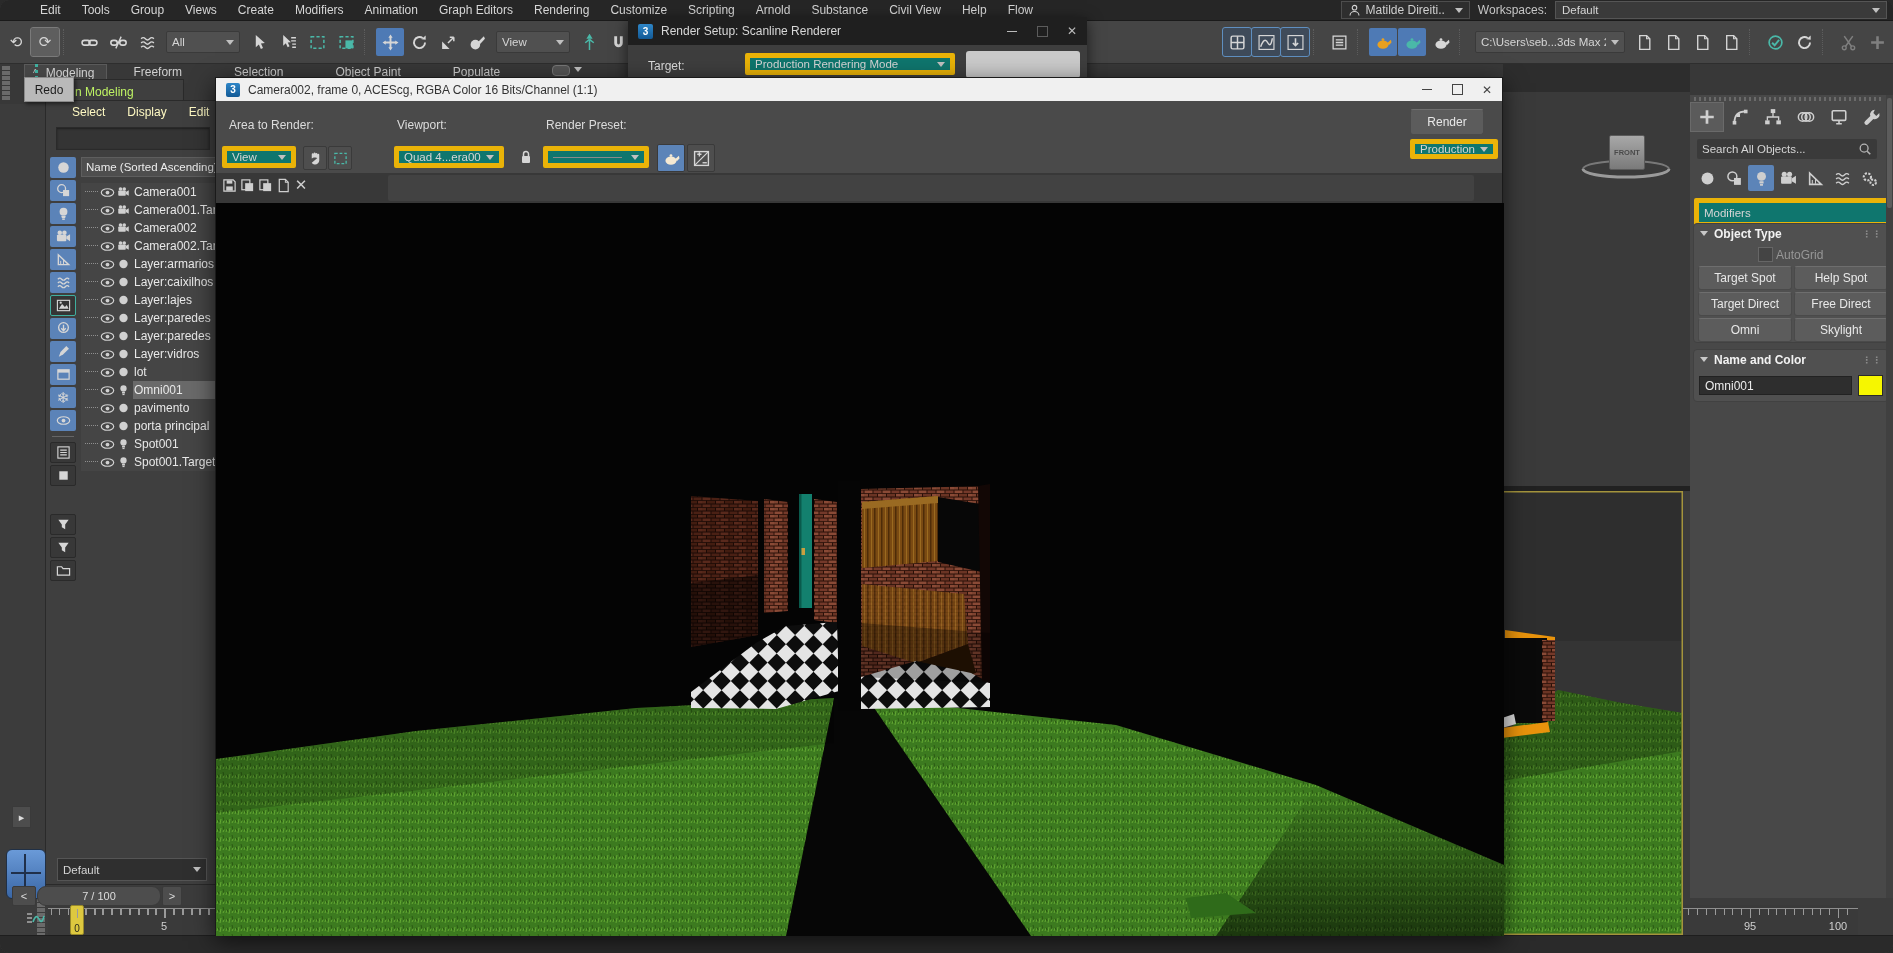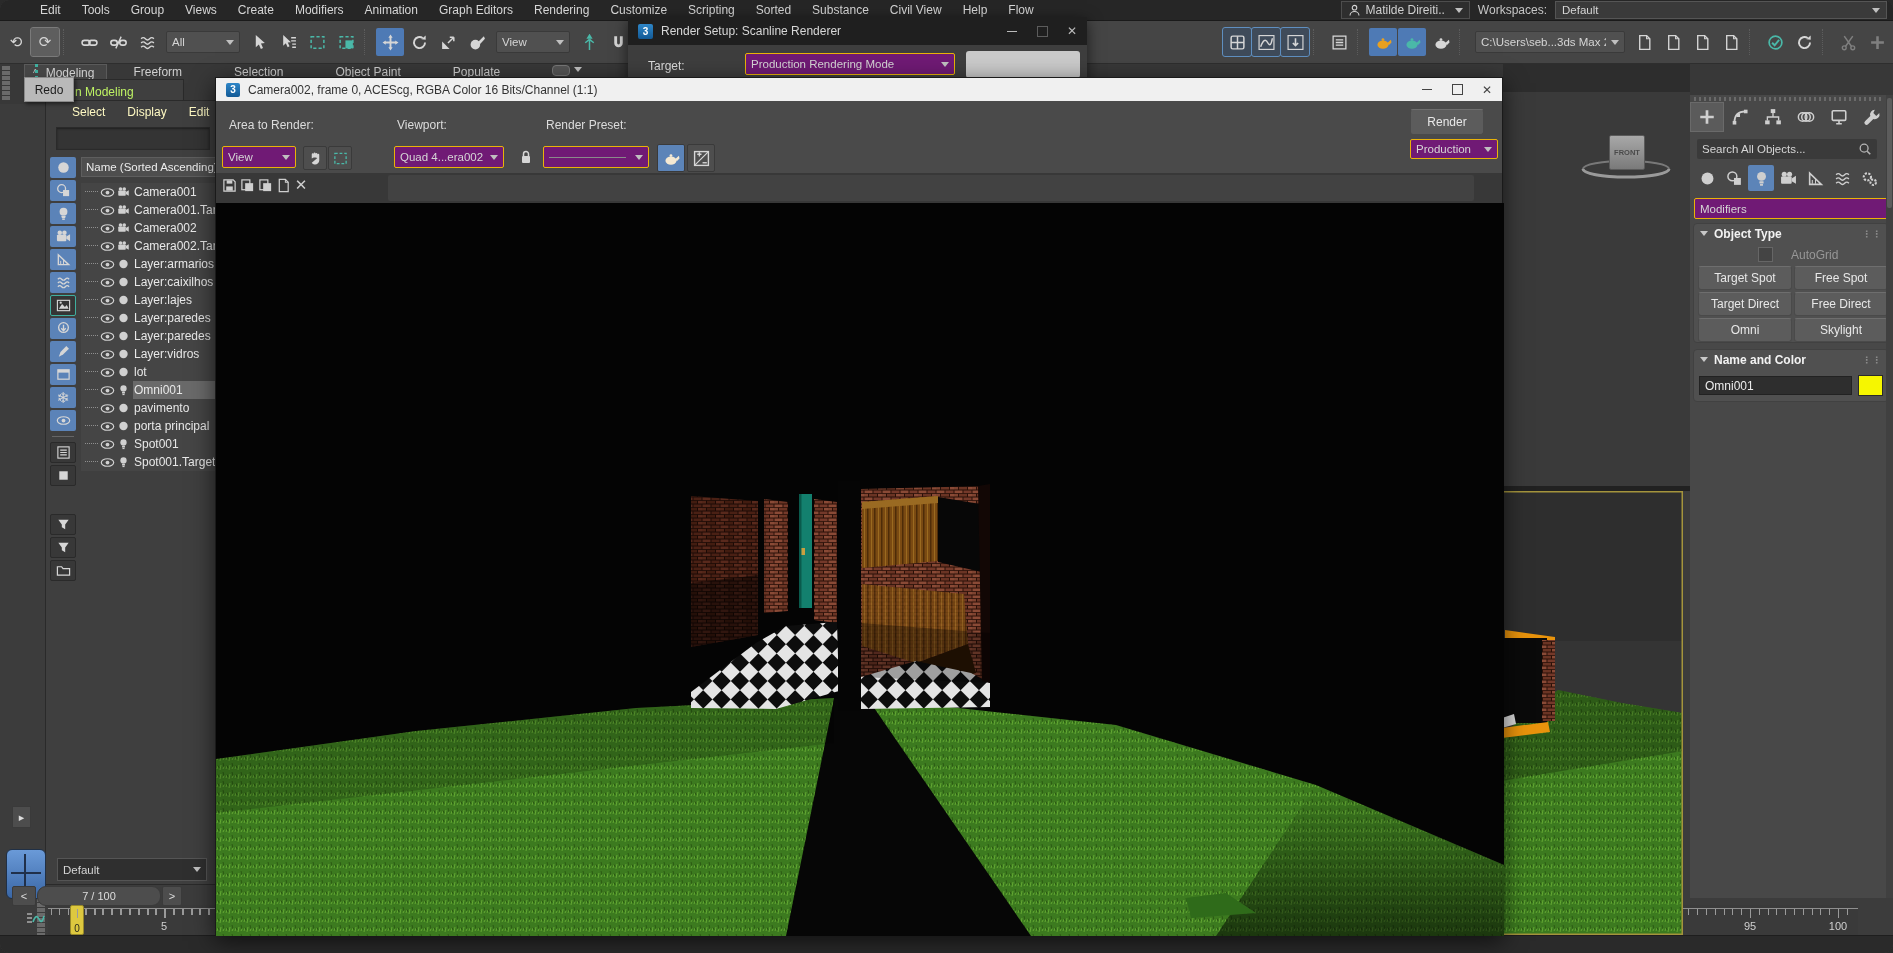--- a/index.html
+++ b/index.html
@@ -43,21 +43,21 @@
   .rtab{padding:1px 26px 2px 26px;color:#cfcfcf;font-size:12px;}
   .rtab.active{background:#454545;border:1px solid #5a5a5a;border-bottom:none;padding:1px 12px 2px 8px;}
   .caret{color:#bbb;margin-right:8px;font-size:10px;}
   #nmod{left:68px;top:15px;width:108px;height:23px;background:#3f3f3f;border:1px solid #2a2a2a;
         color:#bef264;display:flex;align-items:center;padding-left:6px;}
   #tooltip{left:24px;top:13px;width:48px;height:23px;background:#b9b9b9;border:1px solid #8a8a8a;
         color:#1c1c1c;display:flex;align-items:center;justify-content:center;box-shadow:2px 2px 4px rgba(0,0,0,.5);z-index:5;}
   .grip-v{background:repeating-linear-gradient(to bottom,#6a6a6a 0 2px,transparent 2px 5px),
                      repeating-linear-gradient(to bottom,#6a6a6a 0 2px,transparent 2px 5px) 4px 2px;}
   
-  .dd{background:#701a75;border:1px solid #eab308;border-radius:2px;display:flex;align-items:center;
+  .dd{background:#0f766e;border:5px solid #eab308;border-radius:2px;display:flex;align-items:center;
       padding:0 5px;position:relative;color:#d5d5d5;justify-content:space-between;}
   .btn3{background:#5c5c5c;border:1px solid #4a4a4a;border-top-color:#6e6e6e;border-radius:3px;
         display:flex;align-items:center;justify-content:center;color:#e8e8e8;}
   .ibtn{background:#4e4e4e;border:1px solid #3a3a3a;border-radius:2px;display:flex;align-items:center;justify-content:center;}
   .ibtn.acc{background:#5c84b8;}
   
   #explorer{left:45px;top:100px;width:177px;height:785px;background:#3f3f3f;border:1px solid #2a2a2a;box-sizing:border-box;}
   #exp-menus{position:absolute;left:0;top:4px;display:flex;gap:22px;padding-left:26px;color:#fef9c3;}
   #exp-search{position:absolute;left:10px;top:26px;width:152px;height:21px;background:#343434;
               border:1px solid #2a2a2a;box-shadow:inset 0 1px 2px rgba(0,0,0,.4);}
@@ -368,21 +368,21 @@
         <span class="menu-item">Tools</span>
         <span class="menu-item">Group</span>
         <span class="menu-item">Views</span>
         <span class="menu-item">Create</span>
         <span class="menu-item">Modifiers</span>
         <span class="menu-item">Animation</span>
         <span class="menu-item">Graph Editors</span>
         <span class="menu-item">Rendering</span>
         <span class="menu-item">Customize</span>
         <span class="menu-item">Scripting</span>
-        <span class="menu-item">Sorted</span>
+        <span class="menu-item">Arnold</span>
         <span class="menu-item">Substance</span>
         <span class="menu-item">Civil View</span>
         <span class="menu-item">Help</span>
         <span class="menu-item">Flow</span>
       </div>
     <div id="menu-right">
       <span class="userbox">
         <svg class="sg" style="width:13px;height:13px">
             <use href="#sym-person"></use>
           </svg>
@@ -1238,27 +1238,27 @@
       <span class="ddtx">Modifiers</span>
       <span class="dar"></span>
     </div>
 
     <div class="rollout" style="top:128px;height:120px;">
       <div class="rhead">
         <span class="rarr"></span>
         <span>Object Type</span>
         <span class="rgrip">⋮⋮</span>
       </div>
-      <div style="position:absolute;left:64px;top:23px;display:flex;align-items:center;gap:18px;">
+      <div style="position:absolute;left:64px;top:23px;display:flex;align-items:center;gap:3px;">
         <span class="checkbox"></span>
         <span style="color:#979797;">AutoGrid</span>
       </div>
       <div id="ot-buttons">
           <span class="btn3 otbtn" style="left:4px;top:42px;">Target Spot</span>
-          <span class="btn3 otbtn" style="left:100px;top:42px;">Free Spot</span>
+          <span class="btn3 otbtn" style="left:100px;top:42px;">Help Spot</span>
           <span class="btn3 otbtn" style="left:4px;top:68px;">Target Direct</span>
           <span class="btn3 otbtn" style="left:100px;top:68px;">Free Direct</span>
           <span class="btn3 otbtn" style="left:4px;top:94px;">Omni</span>
           <span class="btn3 otbtn" style="left:100px;top:94px;">Skylight</span>
         </div>
     </div>
 
     <div class="rollout" style="top:254px;height:53px;">
       <div class="rhead">
         <span class="rarr"></span>

